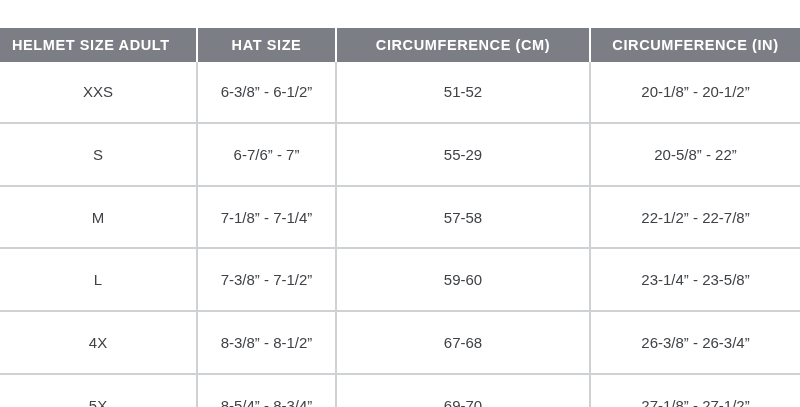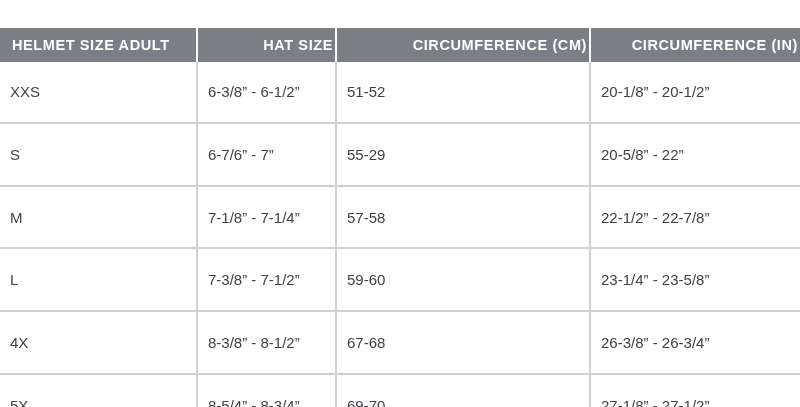--- a/index.html
+++ b/index.html
@@ -24,37 +24,37 @@
   #size-chart col.c1 { width: 139px; }
   #size-chart col.c2 { width: 254px; }
   #size-chart col.c3 { width: 210px; }
 
   #size-chart thead th {
     background: #7b7f85;
     color: #ffffff;
     font-size: 14.5px;
     font-weight: bold;
     letter-spacing: 0.6px;
-    text-align: right;
+    text-align: center;
     padding: 9px 2px 9px 2px;
     border-right: 2px solid #ffffff;
     white-space: nowrap;
   }
   #size-chart thead th:first-child {
     text-align: left;
     padding-left: 12px;
   }
   #size-chart thead th:last-child {
     border-right: none;
   }
 
   #size-chart tbody td {
     font-size: 15px;
     color: #3f4246;
-    text-align: left;
+    text-align: center;
     padding: 6px 10px;
     border-bottom: 2px solid #cfd2d5;
     border-right: 2px solid #cfd2d5;
     background: #ffffff;
     white-space: nowrap;
   }
   #size-chart tbody td:last-child {
     border-right: none;
   }
   #size-chart tbody tr:last-child td {

